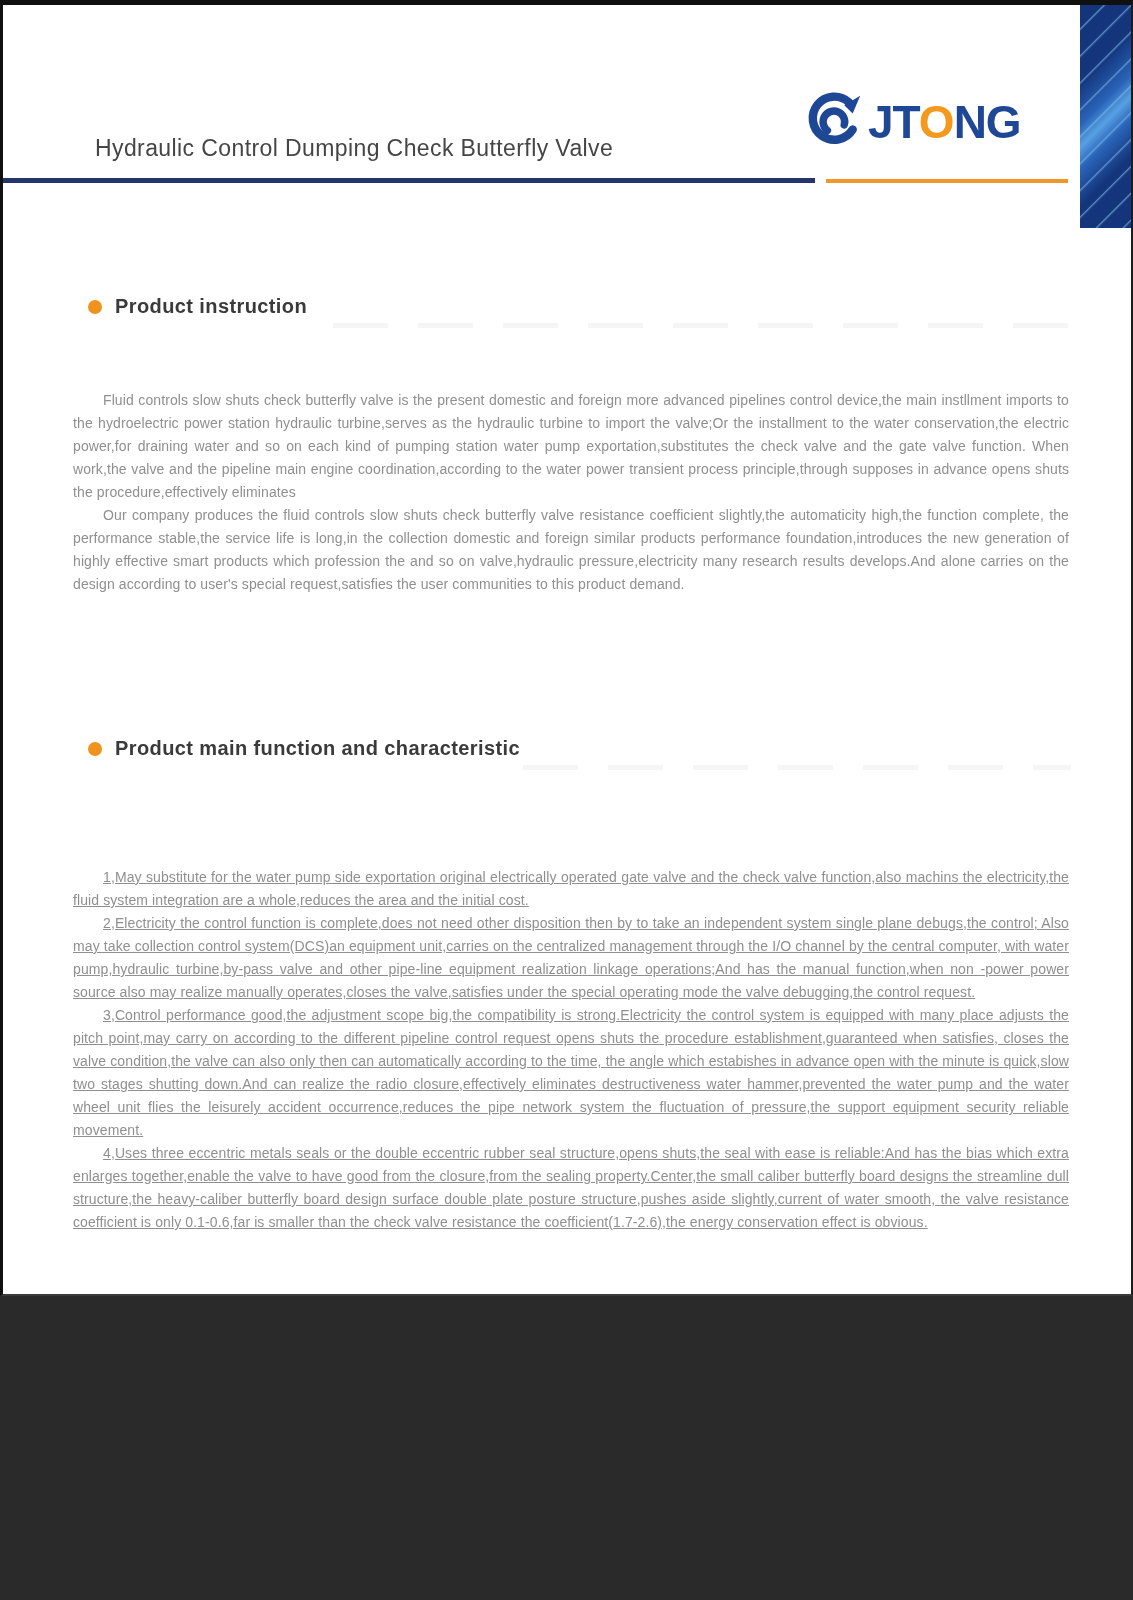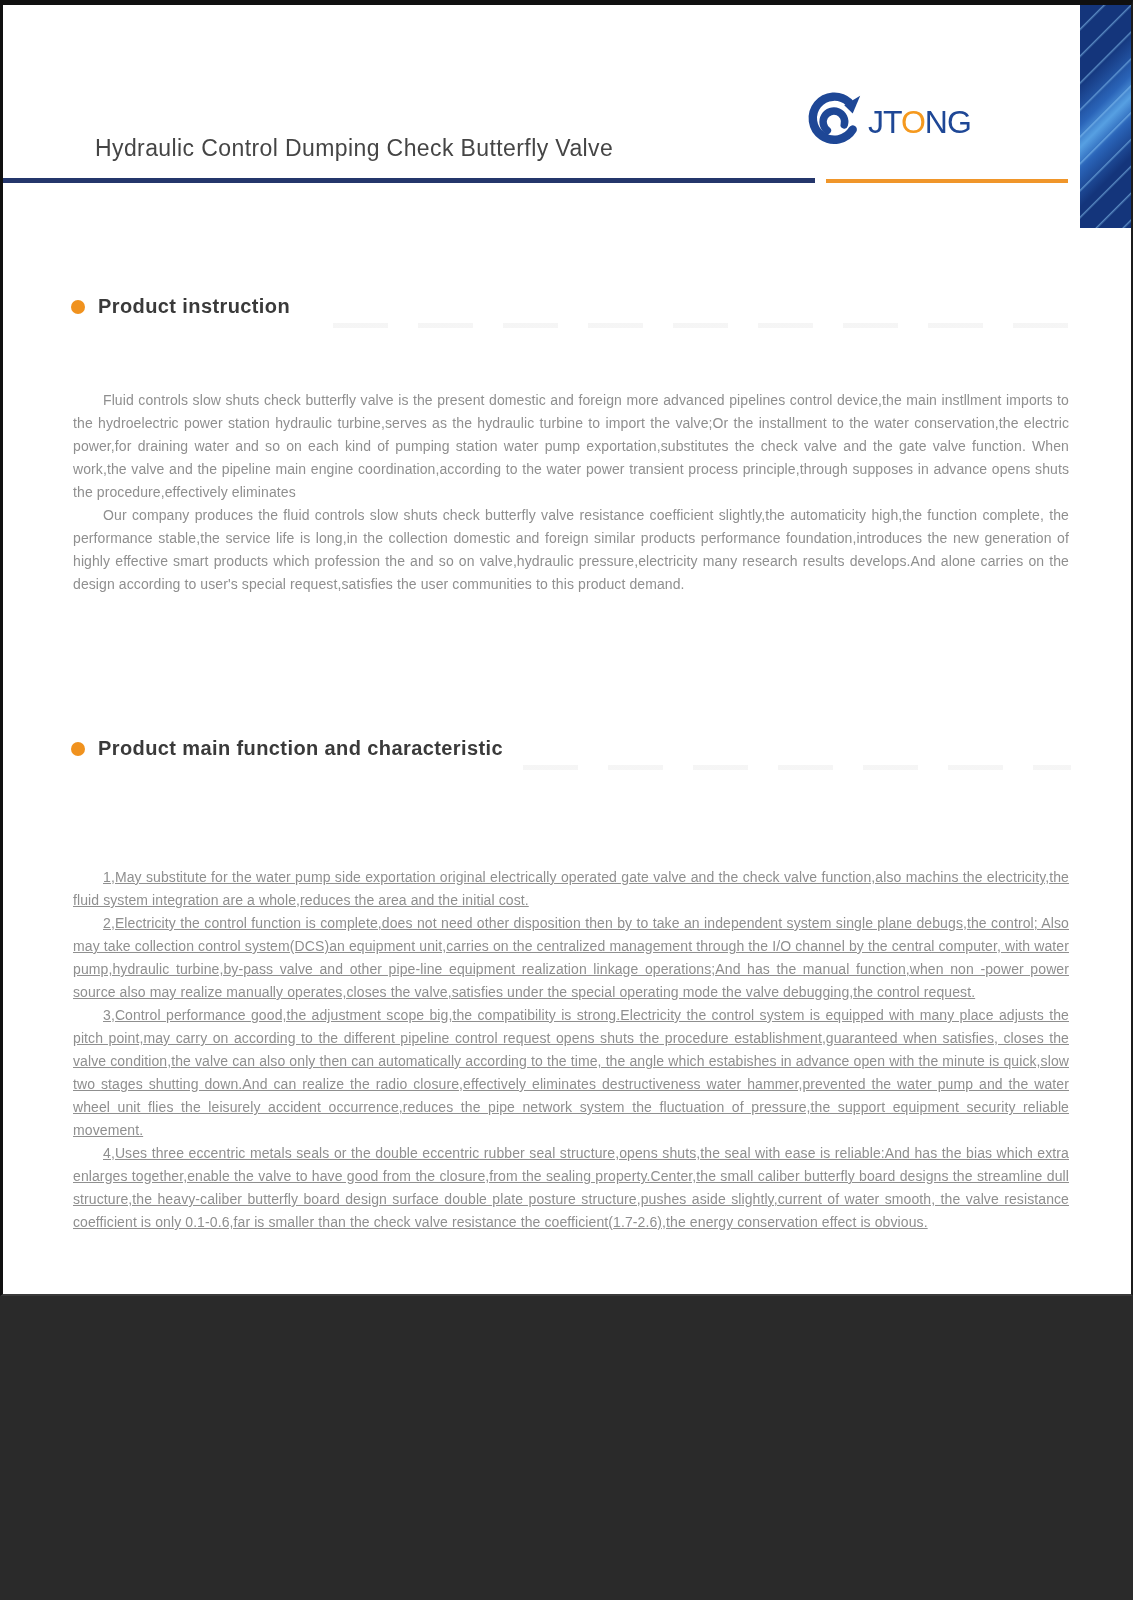--- a/index.html
+++ b/index.html
@@ -21,37 +21,37 @@
     position:absolute;left:92px;top:130px;
     font-size:23px;color:#454545;letter-spacing:.4px;
     white-space:nowrap;
   }
   .logo{
     position:absolute;left:800px;top:84px;
     display:flex;align-items:center;gap:5px;
   }
   .logo-icon{width:60px;height:66px;display:block;}
   .logo-word{
-    font-size:32px;font-weight:normal;letter-spacing:-1px;
+    font-size:46px;font-weight:bold;letter-spacing:-1px;
     color:#1e4796;line-height:60px;white-space:nowrap;
   }
   .logo-word .o{color:#f5991e;}
   .rule-navy{position:absolute;left:0;top:173px;width:812px;height:5px;background:#24366b;}
   .rule-orange{position:absolute;left:823px;top:174px;width:242px;height:4px;background:#f0962a;}
   .corner-deco{
     position:absolute;right:0;top:0;width:51px;height:223px;
     background:
       repeating-linear-gradient(135deg,
         rgba(140,200,245,0) 0px, rgba(140,200,245,0) 16px,
         rgba(140,200,245,.55) 17px, rgba(140,200,245,0) 19px),
       linear-gradient(135deg,
         #14357b 28%, #2a64b8 44%, #57a0e2 52%, #2a64b8 60%, #14357b 74%);
   }
   
-  .sec-head{position:absolute;left:68px;display:flex;align-items:center;gap:13px;}
+  .sec-head{position:absolute;left:85px;display:flex;align-items:center;gap:13px;}
   .dot{width:14px;height:14px;border-radius:50%;background:#f0921e;flex:0 0 auto;}
   .sec-head .txt{font-size:20px;font-weight:bold;color:#3a3a3a;letter-spacing:.4px;white-space:nowrap;}
   .sec1{top:290px;}
   .sec2{top:732px;}
   .smudge{position:absolute;height:5px;opacity:.8;
     background:repeating-linear-gradient(90deg,#f3f3f3 0 55px,rgba(255,255,255,0) 55px 85px);}
   .smudge1{left:330px;right:60px;top:318px;}
   .smudge2{left:520px;right:60px;top:760px;}
   
   .body-block{

